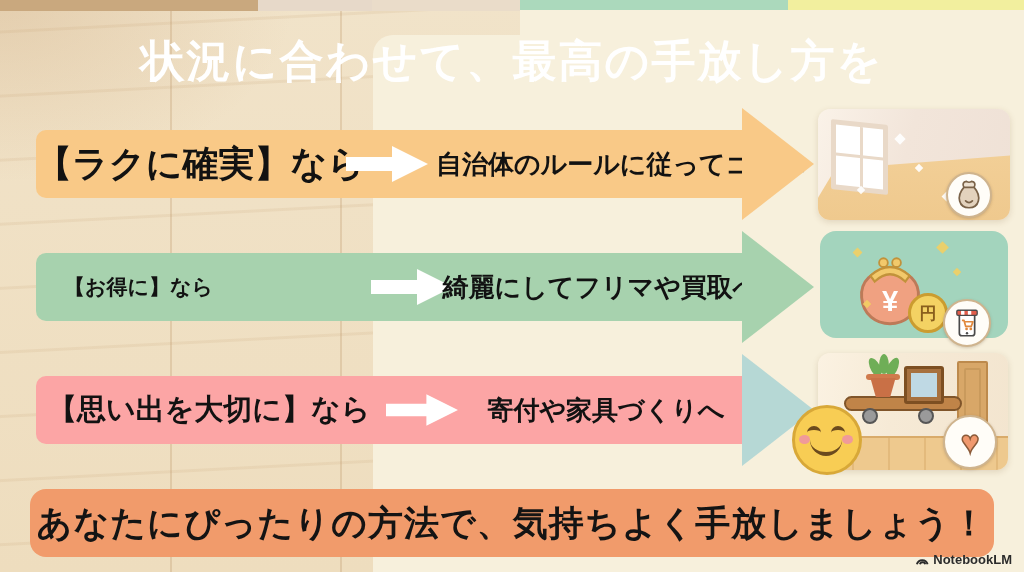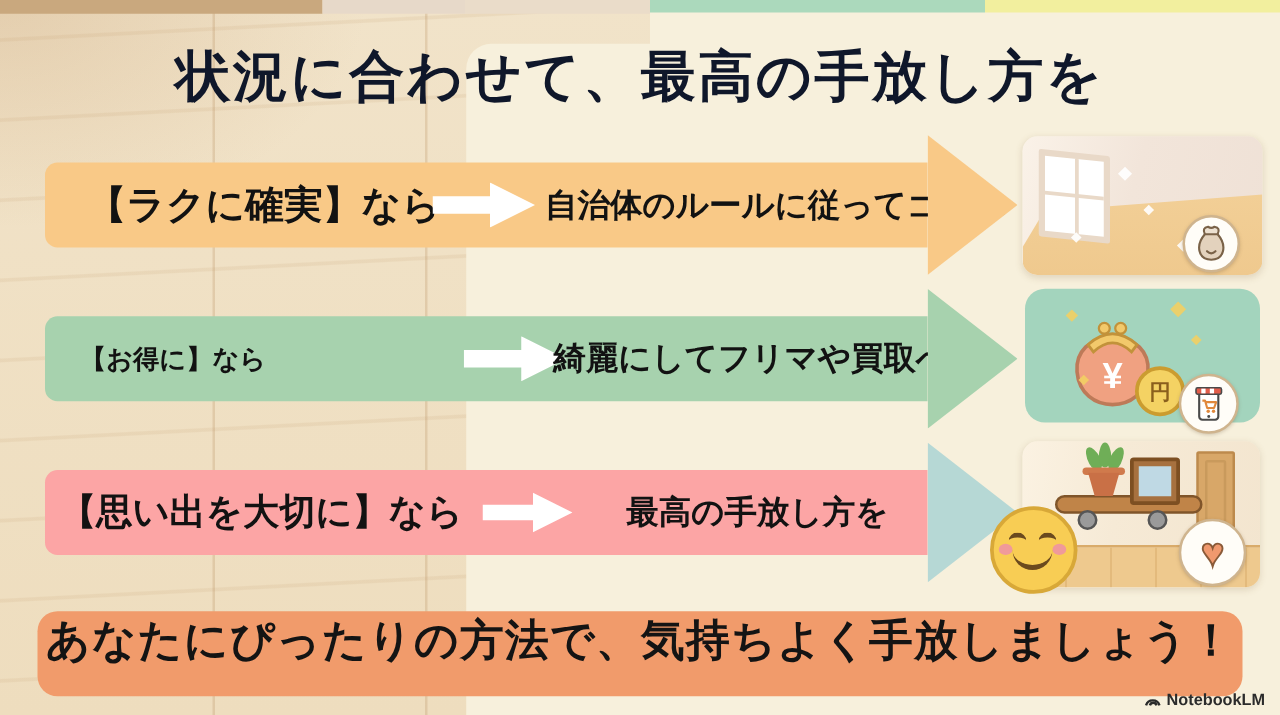--- a/index.html
+++ b/index.html
@@ -9,21 +9,21 @@
   .wood-bg{position:absolute;inset:0;background:
     radial-gradient(420px 260px at 0% 0%, rgba(198,158,112,.30), rgba(198,158,112,0) 70%),
     repeating-linear-gradient(177deg, rgba(199,164,120,0) 0 30px, rgba(199,164,120,.16) 31px 33px, rgba(199,164,120,0) 34px 64px),
     linear-gradient(180deg,#f1e3c9 0%,#eeddbe 100%);}
   .wood-seam{position:absolute;top:0;bottom:0;width:2px;background:rgba(186,147,102,.28);}
   .strip{position:absolute;top:0;height:11px;}
   .cream-panel2{position:absolute;left:520px;top:10px;width:504px;height:562px;background:#f7f0dc;}
   .cream-panel{position:absolute;left:373px;top:35px;width:651px;height:537px;background:#f7f0dc;border-top-left-radius:20px;}
   
   .title{position:absolute;left:0;top:32px;width:1024px;text-align:center;
-    font-size:44px;font-weight:900;letter-spacing:2px;color:#0f172a;}
+    font-size:44px;font-weight:900;letter-spacing:2px;color:#ffffff;}
   
   .banner-rect{position:absolute;left:36px;width:706px;height:68px;border-radius:10px 0 0 10px;z-index:2;}
   .banner-head{position:absolute;left:742px;width:72px;height:112px;z-index:2;
     clip-path:polygon(0 0,100% 50%,0 100%);}
   .row-label{position:absolute;top:50%;transform:translateY(-50%);font-weight:900;color:#121212;white-space:nowrap;}
   .row-desc{position:absolute;top:50%;transform:translateY(-50%);font-weight:900;font-size:26px;color:#121212;
     text-align:center;white-space:nowrap;}
   .flow-arrow{position:absolute;top:50%;transform:translateY(-50%);width:82px;height:36px;}
   
   .illus{position:absolute;border-radius:12px;overflow:hidden;z-index:3;
@@ -64,21 +64,21 @@
   .frame .pic{position:absolute;inset:4px;background:#bfd9e4;}
   .smiley{position:absolute;left:792px;top:405px;width:64px;height:64px;border-radius:50%;
     background:#f8cd54;border:3px solid #d8a838;z-index:6;}
   .eye{position:absolute;top:18px;width:14px;height:9px;border-top:4px solid #6b4a1e;border-radius:50% 50% 0 0;}
   .cheek{position:absolute;top:27px;width:11px;height:9px;border-radius:50%;background:#f09a9a;}
   .mouth{position:absolute;left:15px;top:24px;width:32px;height:20px;border-bottom:4px solid #6b4a1e;
     border-radius:0 0 18px 18px;}
   .heart-glyph{font-size:32px;color:#f0996e;-webkit-text-stroke:1.5px #8a5a38;line-height:1;}
   
   .footer-banner{position:absolute;left:30px;top:489px;width:964px;height:68px;border-radius:16px;
-    background:#f19b6b;z-index:2;display:flex;justify-content:center;}
+    background:#f19b6b;z-index:2;display:flex;align-items:center;justify-content:center;}
   .footer-text{font-size:35px;font-weight:900;color:#141414;letter-spacing:1px;white-space:nowrap;}
   .watermark{position:absolute;right:12px;bottom:5px;display:flex;align-items:center;gap:4px;z-index:4;}
   .watermark-text{font-size:13px;font-weight:700;color:#2b2b2b;}
 </style>
 </head>
 <body>
 
 <div class="canvas">
 
   <div class="wood-bg">
@@ -89,21 +89,21 @@
   <div class="strip" style="left:258px;width:114px;background:#e7d9c9"></div>
   <div class="strip" style="left:372px;width:148px;background:#eadcc9"></div>
   <div class="strip" style="left:520px;width:268px;background:#abd9bc"></div>
   <div class="strip" style="left:788px;width:236px;background:#f2ef9e"></div>
   <div class="cream-panel2"></div>
   <div class="cream-panel"></div>
 
   <div class="title">状況に合わせて、最高の手放し方を</div>
 
   <div class="banner-rect" style="top:130px;background:#f9c987">
-    <div class="row-label" style="left:34px;font-size:31px">【ラクに確実】なら</div>
+    <div class="row-label" style="left:0;font-size:36px">【ラクに確実】なら</div>
     <svg class="flow-arrow" style="left:310px" viewBox="0 0 82 36">
       <path d="M0 11 H46 V0 L82 18 L46 36 V25 H0 Z" fill="#ffffff"></path>
     </svg>
     <div class="row-desc" style="left:400px;width:340px">自治体のルールに従ってゴミへ</div>
   </div>
   <div class="banner-head" style="top:108px;background:#f9c987"></div>
 
   <div class="banner-rect" style="top:253px;background:#a7d2ae">
     <div class="row-label" style="left:28px;font-size:21px">【お得に】なら</div>
     <svg class="flow-arrow" style="left:335px" viewBox="0 0 82 36">
@@ -111,21 +111,21 @@
     </svg>
     <div class="row-desc" style="left:400px;width:330px">綺麗にしてフリマや買取へ</div>
   </div>
   <div class="banner-head" style="top:231px;background:#a7d2ae"></div>
 
   <div class="banner-rect" style="top:376px;background:#fca5a5">
     <div class="row-label" style="left:12px;font-size:29px">【思い出を大切に】なら</div>
     <svg class="flow-arrow" style="left:350px;width:72px;height:34px" viewBox="0 0 82 36">
       <path d="M0 11 H46 V0 L82 18 L46 36 V25 H0 Z" fill="#ffffff"></path>
     </svg>
-    <div class="row-desc" style="left:430px;width:280px">最高の手放し方を</div>
+    <div class="row-desc" style="left:430px;width:280px">寄付や家具づくりへ</div>
   </div>
   <div class="banner-head" style="top:354px;background:#b6d8d5"></div>
 
   <div class="illus room1" style="left:818px;top:109px;width:192px;height:111px">
     <div class="floor"></div>
     <div class="window">
       <div class="mullion-v"></div>
         <div class="mullion-h"></div>
     </div>
     <div class="sparkle" style="left:78px;top:26px;width:8px;height:8px"></div>

